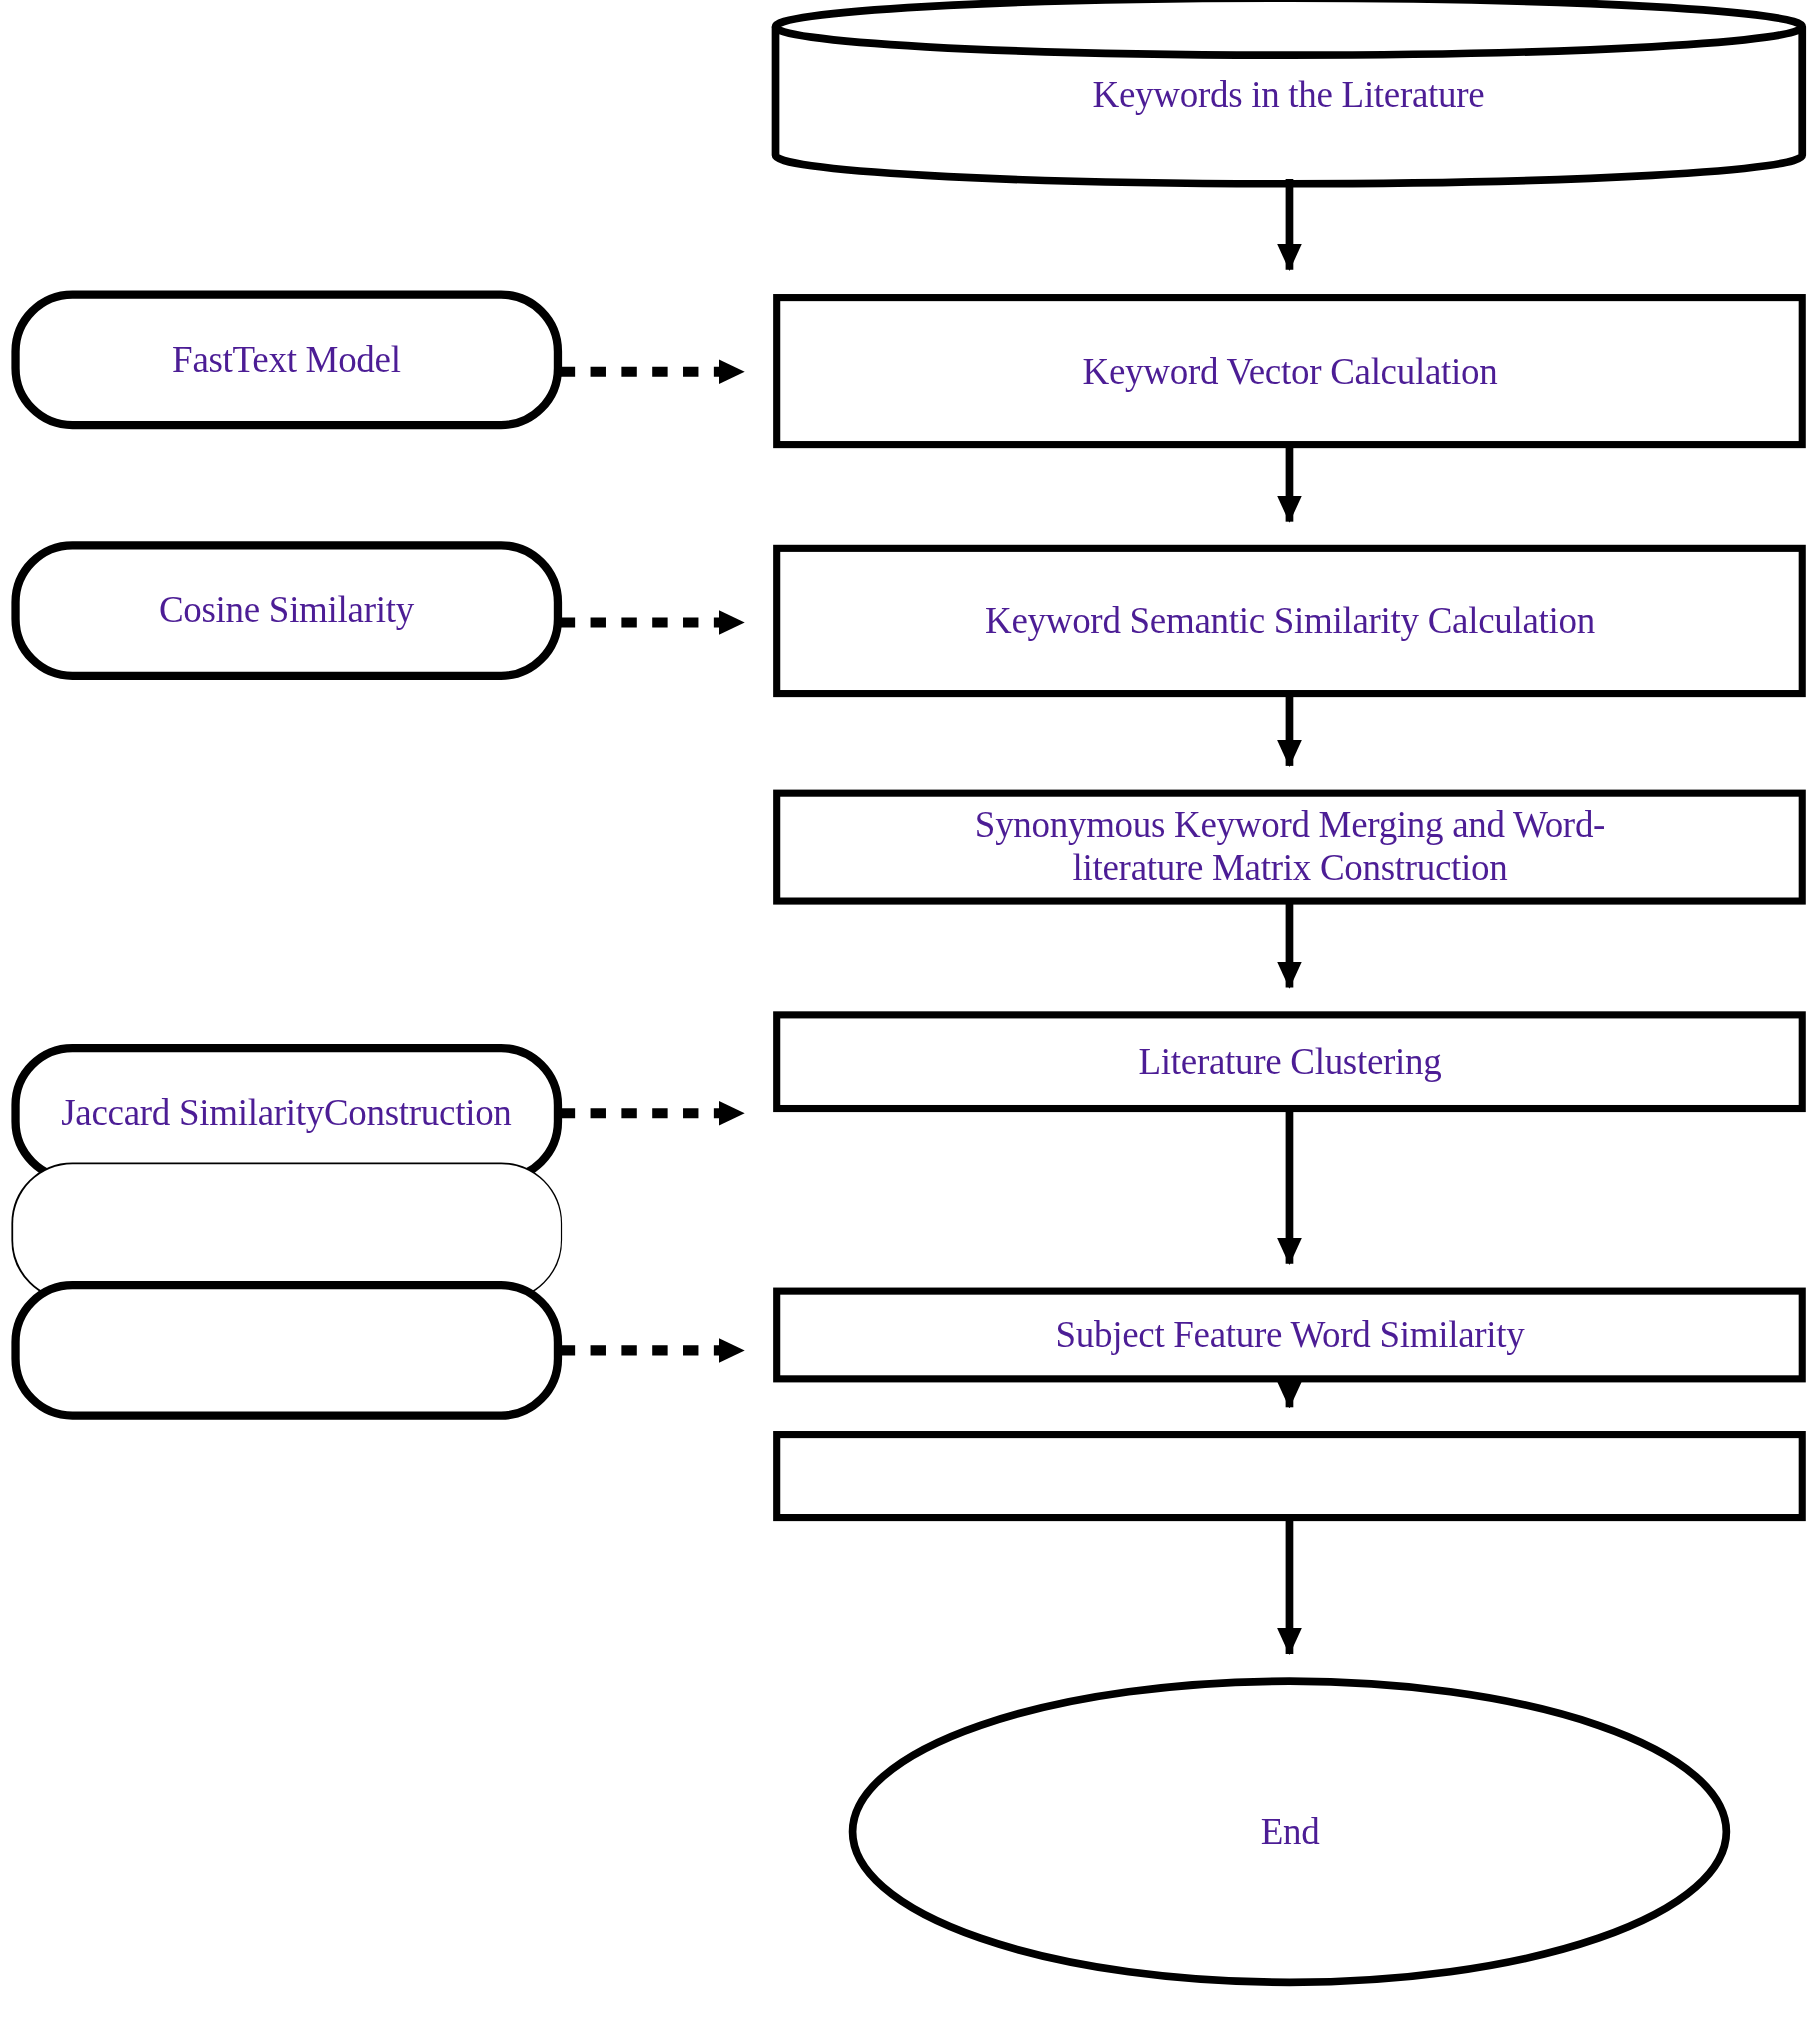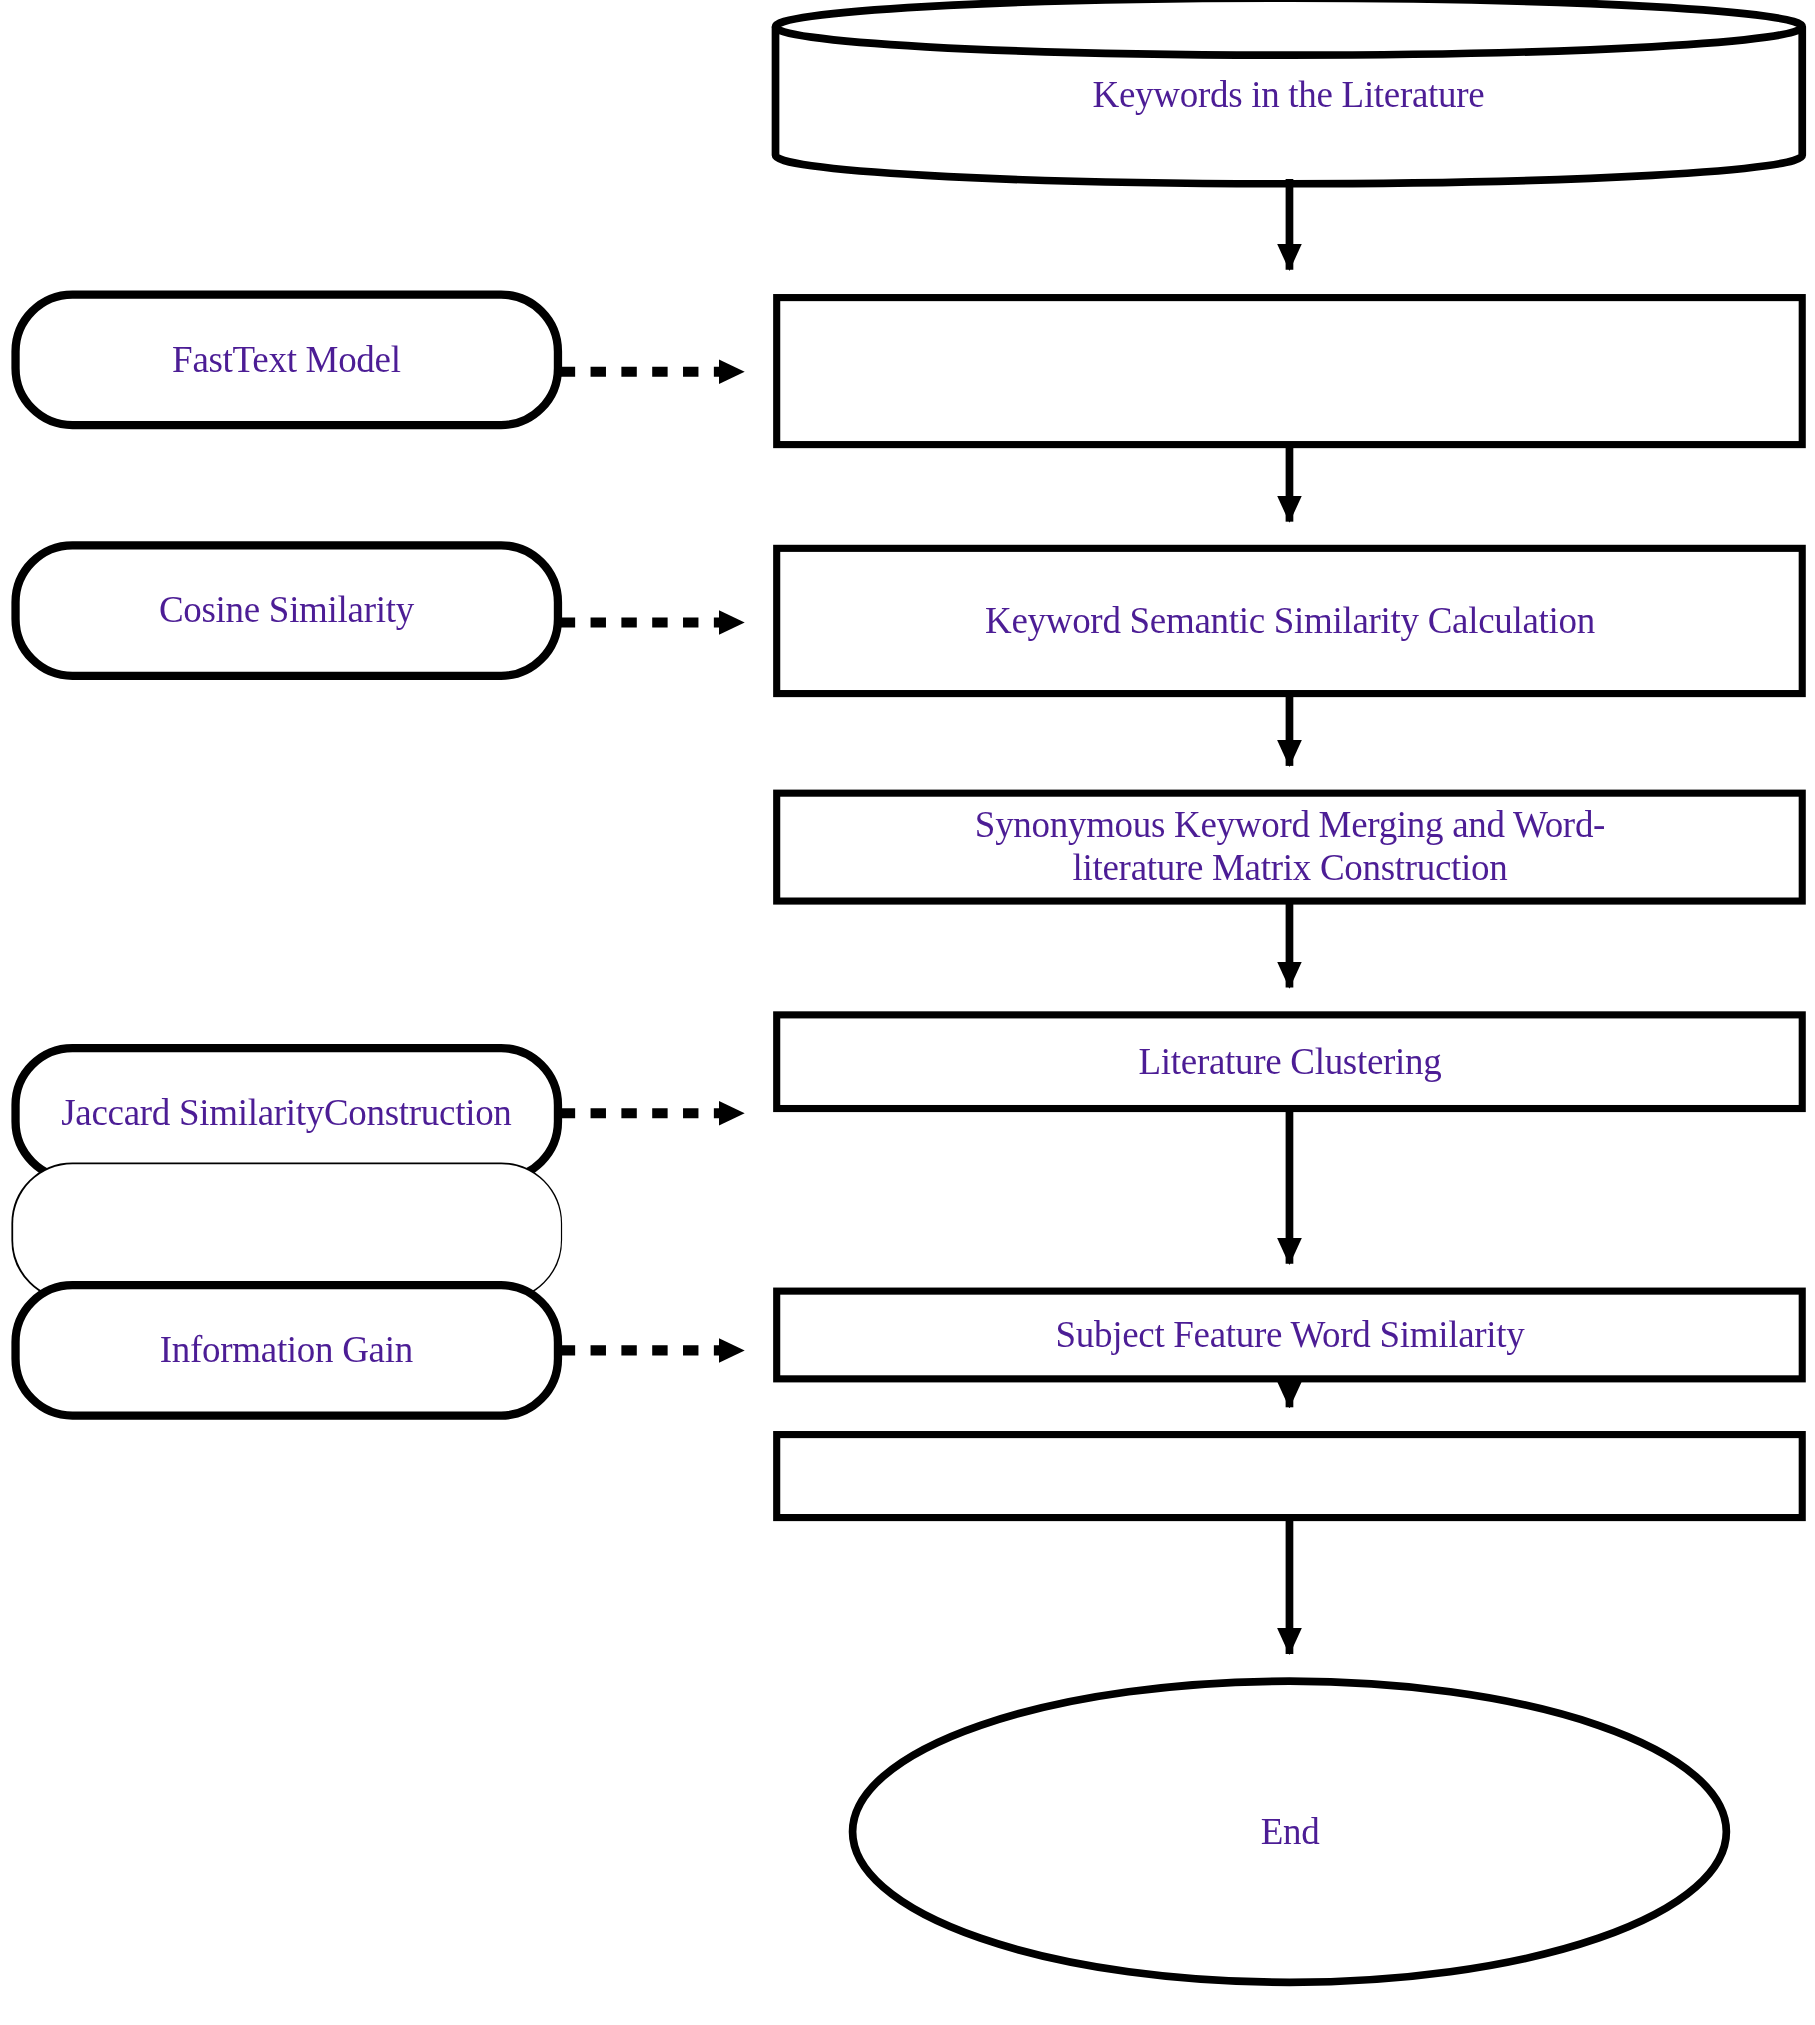--- a/index.html
+++ b/index.html
@@ -105,20 +105,21 @@
     <g stroke="#000000" stroke-width="17" fill="none" stroke-dasharray="26 26" stroke-linecap="butt">
       <line x1="944" y1="627" x2="1254" y2="627" marker-end="url(#arrowhead-dash)"></line>
       <line x1="944" y1="1050" x2="1254" y2="1050" marker-end="url(#arrowhead-dash)"></line>
       <line x1="944" y1="1878" x2="1254" y2="1878" marker-end="url(#arrowhead-dash)"></line>
       <line x1="944" y1="2278" x2="1254" y2="2278" marker-end="url(#arrowhead-dash)"></line>
     </g>
   </svg>
 
   <div class="node-label" style="left:775px; top:59px; width:1027px; height:71px;">Keywords in the Literature</div>
 
+  <div class="node-label" style="left:777px; top:298px; width:1026px; height:147px;">Keyword Vector Calculation</div>
 
   <div class="node-label" style="left:777px; top:548px; width:1026px; height:145px;">Keyword Semantic Similarity Calculation</div>
 
   <div class="node-label two-line" style="left:777px; top:793px; width:1026px; height:108px; flex-direction:column;">
     <span>Synonymous Keyword Merging and Word-</span>
     <span>literature Matrix Construction</span>
   </div>
 
   <div class="node-label" style="left:777px; top:1015px; width:1026px; height:94px;">Literature Clustering</div>
 
@@ -129,16 +130,15 @@
 
   <div class="node-label" style="left:15.4px; top:295px; width:542px; height:130px;">FastText Model</div>
 
   <div class="node-label" style="left:15.4px; top:545px; width:542px; height:130px;text-align:right;">Cosine Similarity</div>
 
   <div class="node-label two-line" style="left:15.4px; top:1048px; width:542px; height:130px; flex-direction:row;">
     <span>Jaccard Similarity</span>
     <span>Construction</span>
   </div>
 
-  <div class="node-label" style="left:15.4px; top:1285px; width:542px; height:130px;">Information Gain</div>
 
 </div>
 
 
 </body></html>

